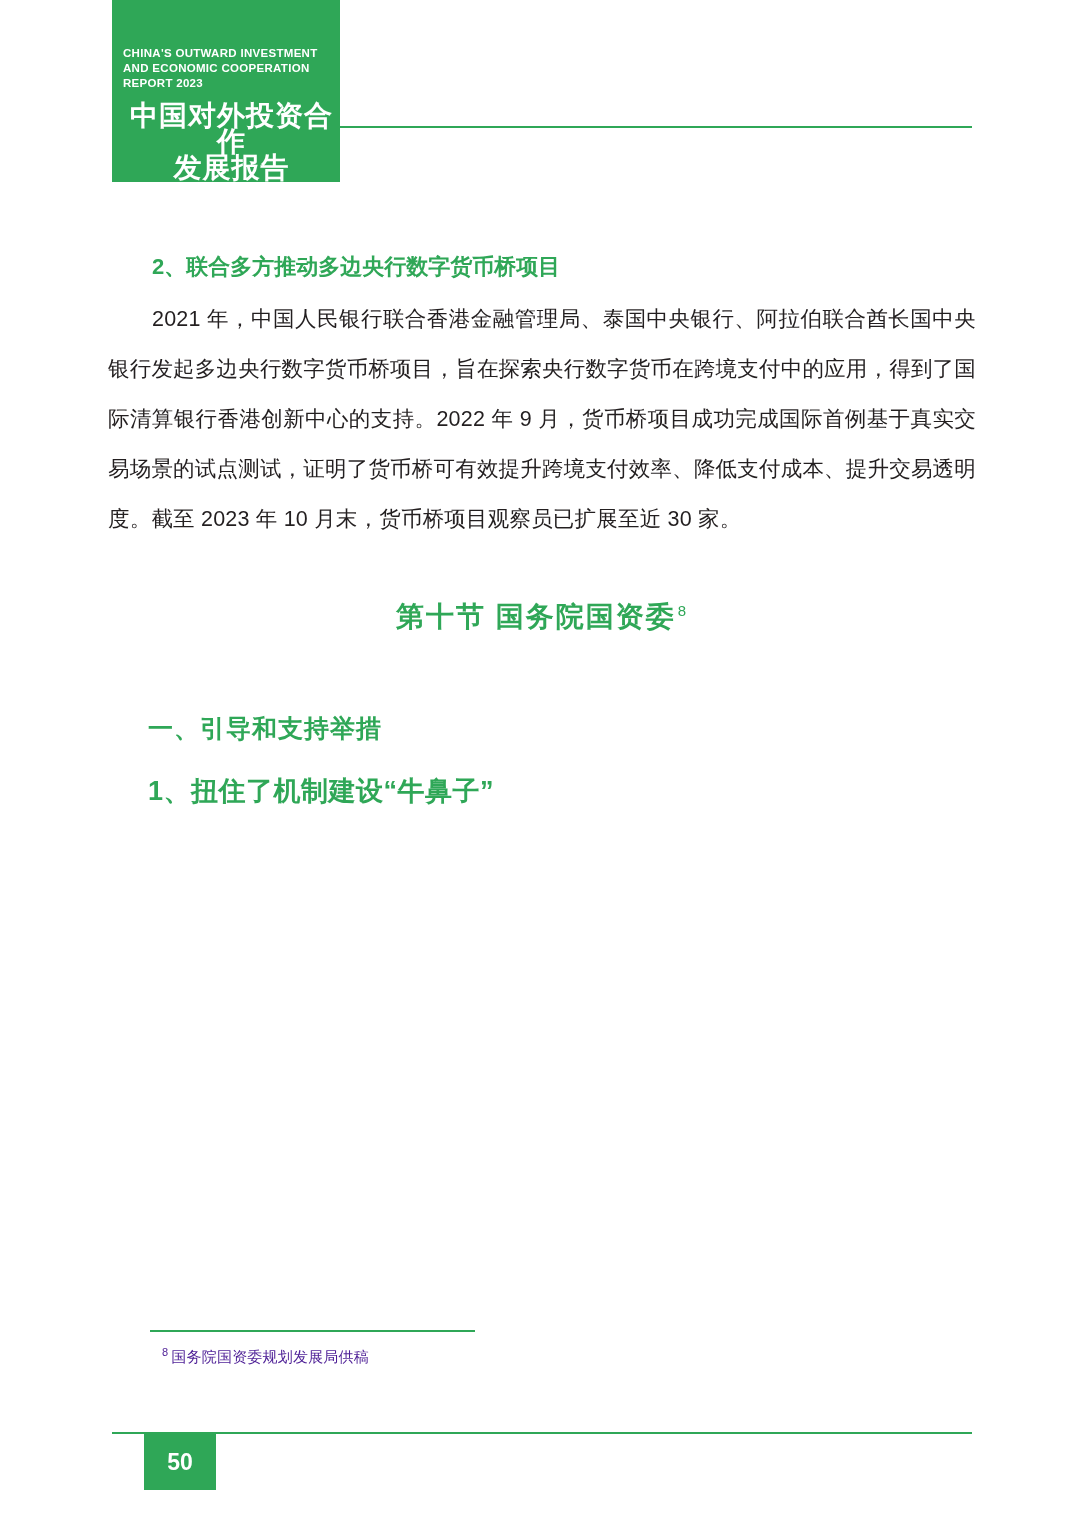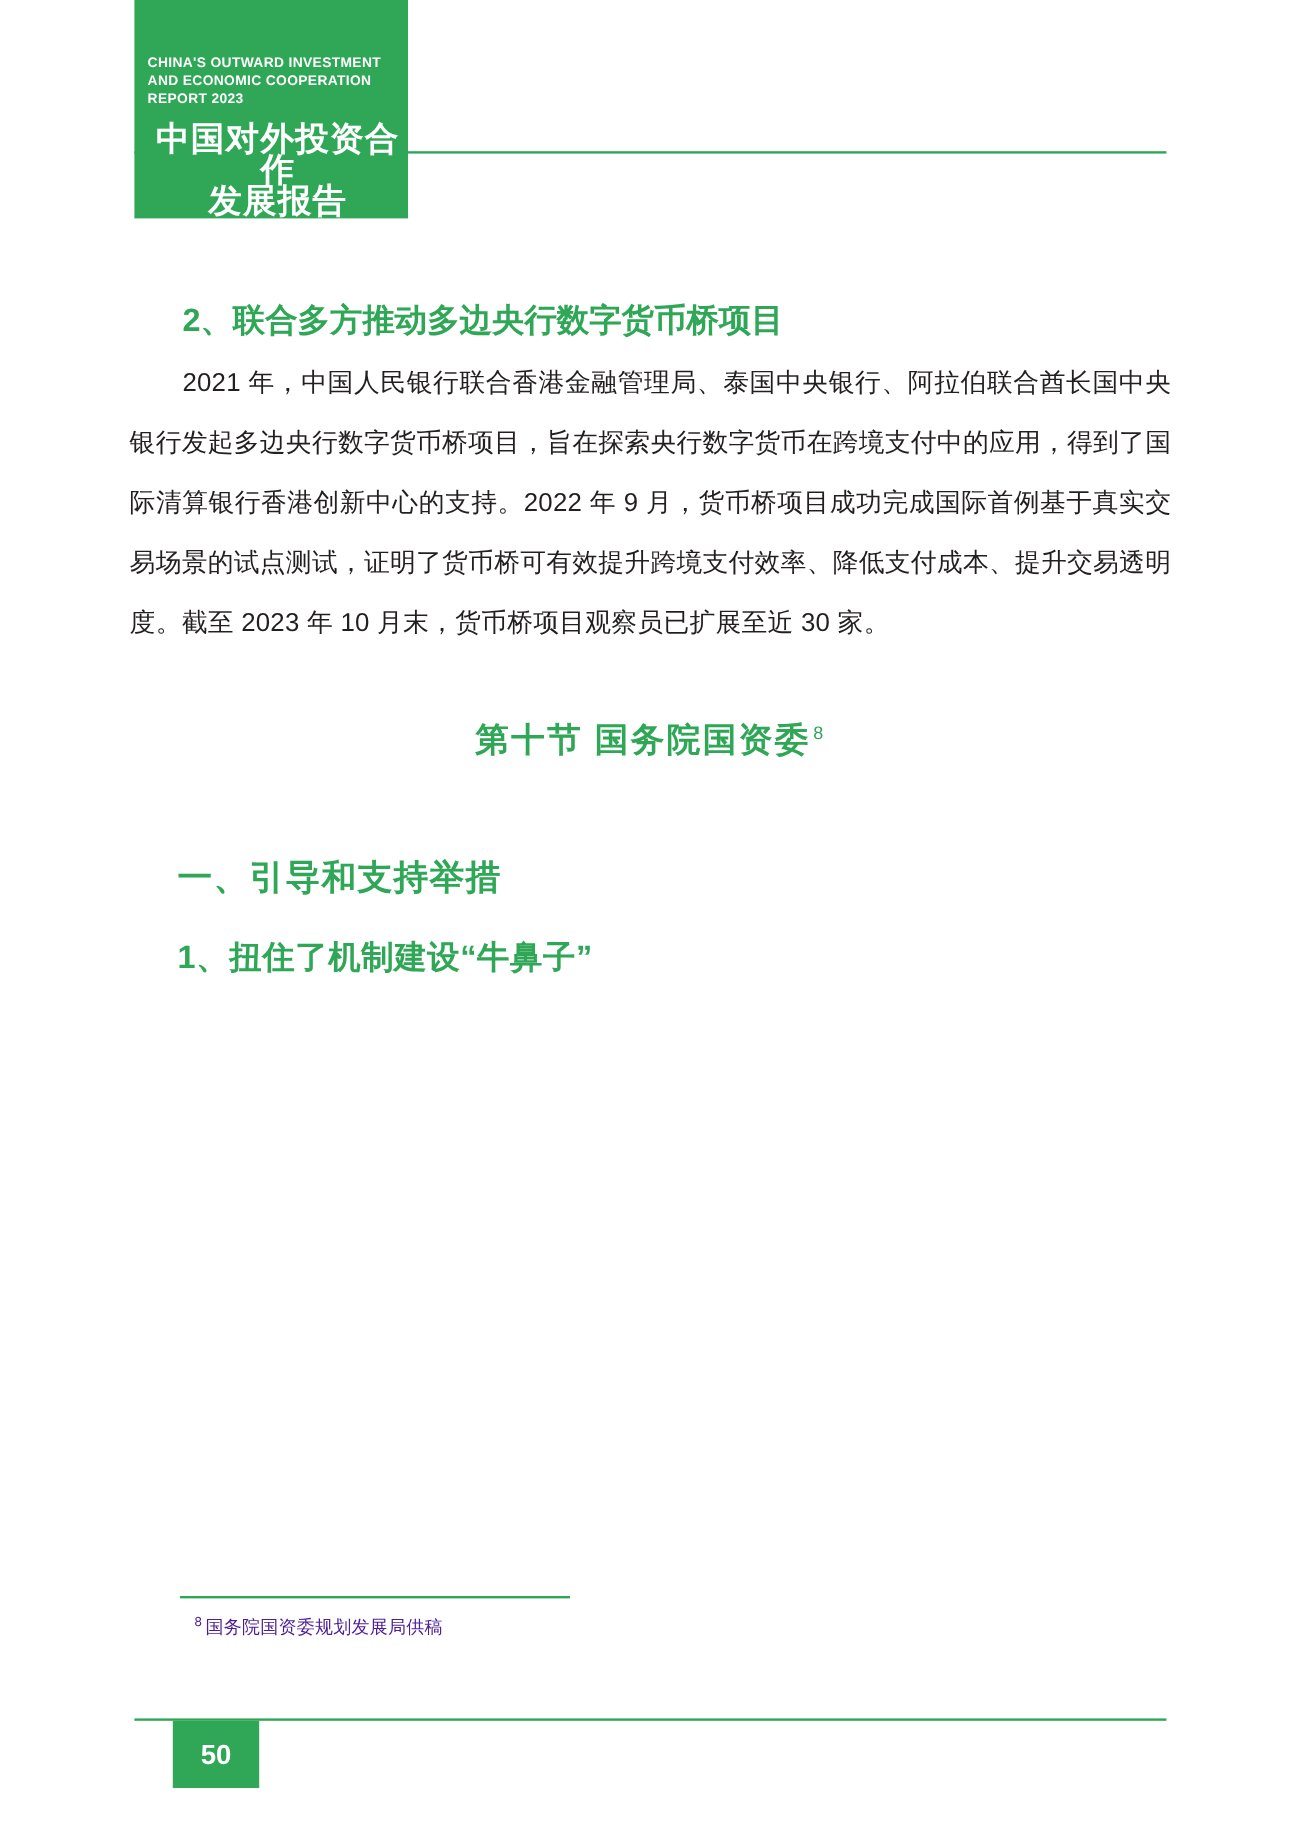--- a/index.html
+++ b/index.html
@@ -79,21 +79,21 @@
     text-align: justify;
     text-justify: inter-ideograph;
     letter-spacing: 0.2px;
   }
   p.indent {
     text-indent: 44px;
   }
   .sub-head {
     margin: 14px 0 2px 0;
     color: #2fa757;
-    font-size: 27px;
+    font-size: 22px;
     line-height: 50px;
     font-weight: bold;
     text-indent: 44px;
   }
   .section-title {
     margin: 54px 0 0 0;
     text-align: center;
     color: #2fa757;
     font-size: 28px;
     font-weight: bold;
@@ -101,21 +101,21 @@
   }
   .section-title sup {
     font-size: 15px;
     font-weight: normal;
     vertical-align: super;
     margin-left: 2px;
   }
   .head-1 {
     margin: 76px 0 0 0;
     color: #2fa757;
-    font-size: 29px;
+    font-size: 25px;
     font-weight: bold;
     text-indent: 40px;
     letter-spacing: 1px;
   }
   .head-2 {
     margin: 28px 0 0 0;
     color: #2fa757;
     font-size: 27px;
     font-weight: bold;
     text-indent: 40px;

